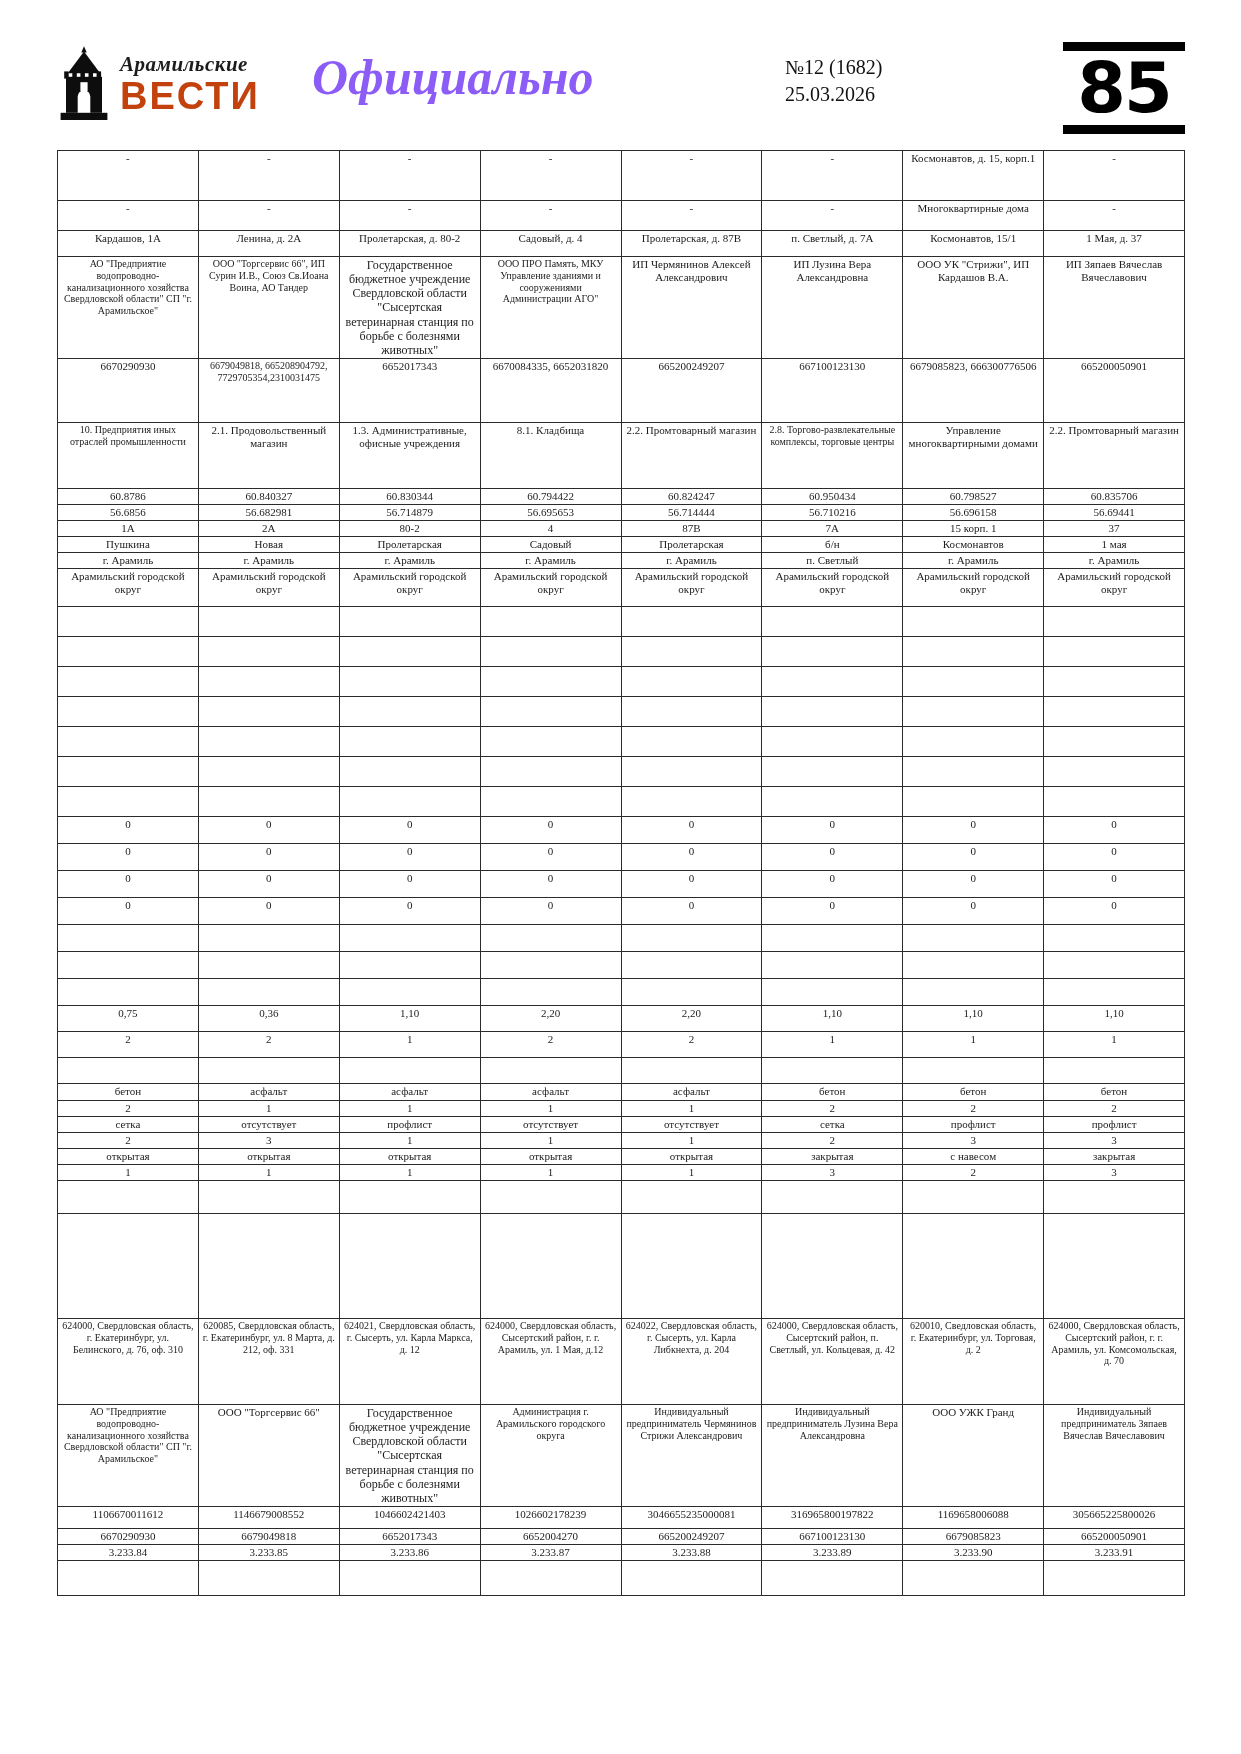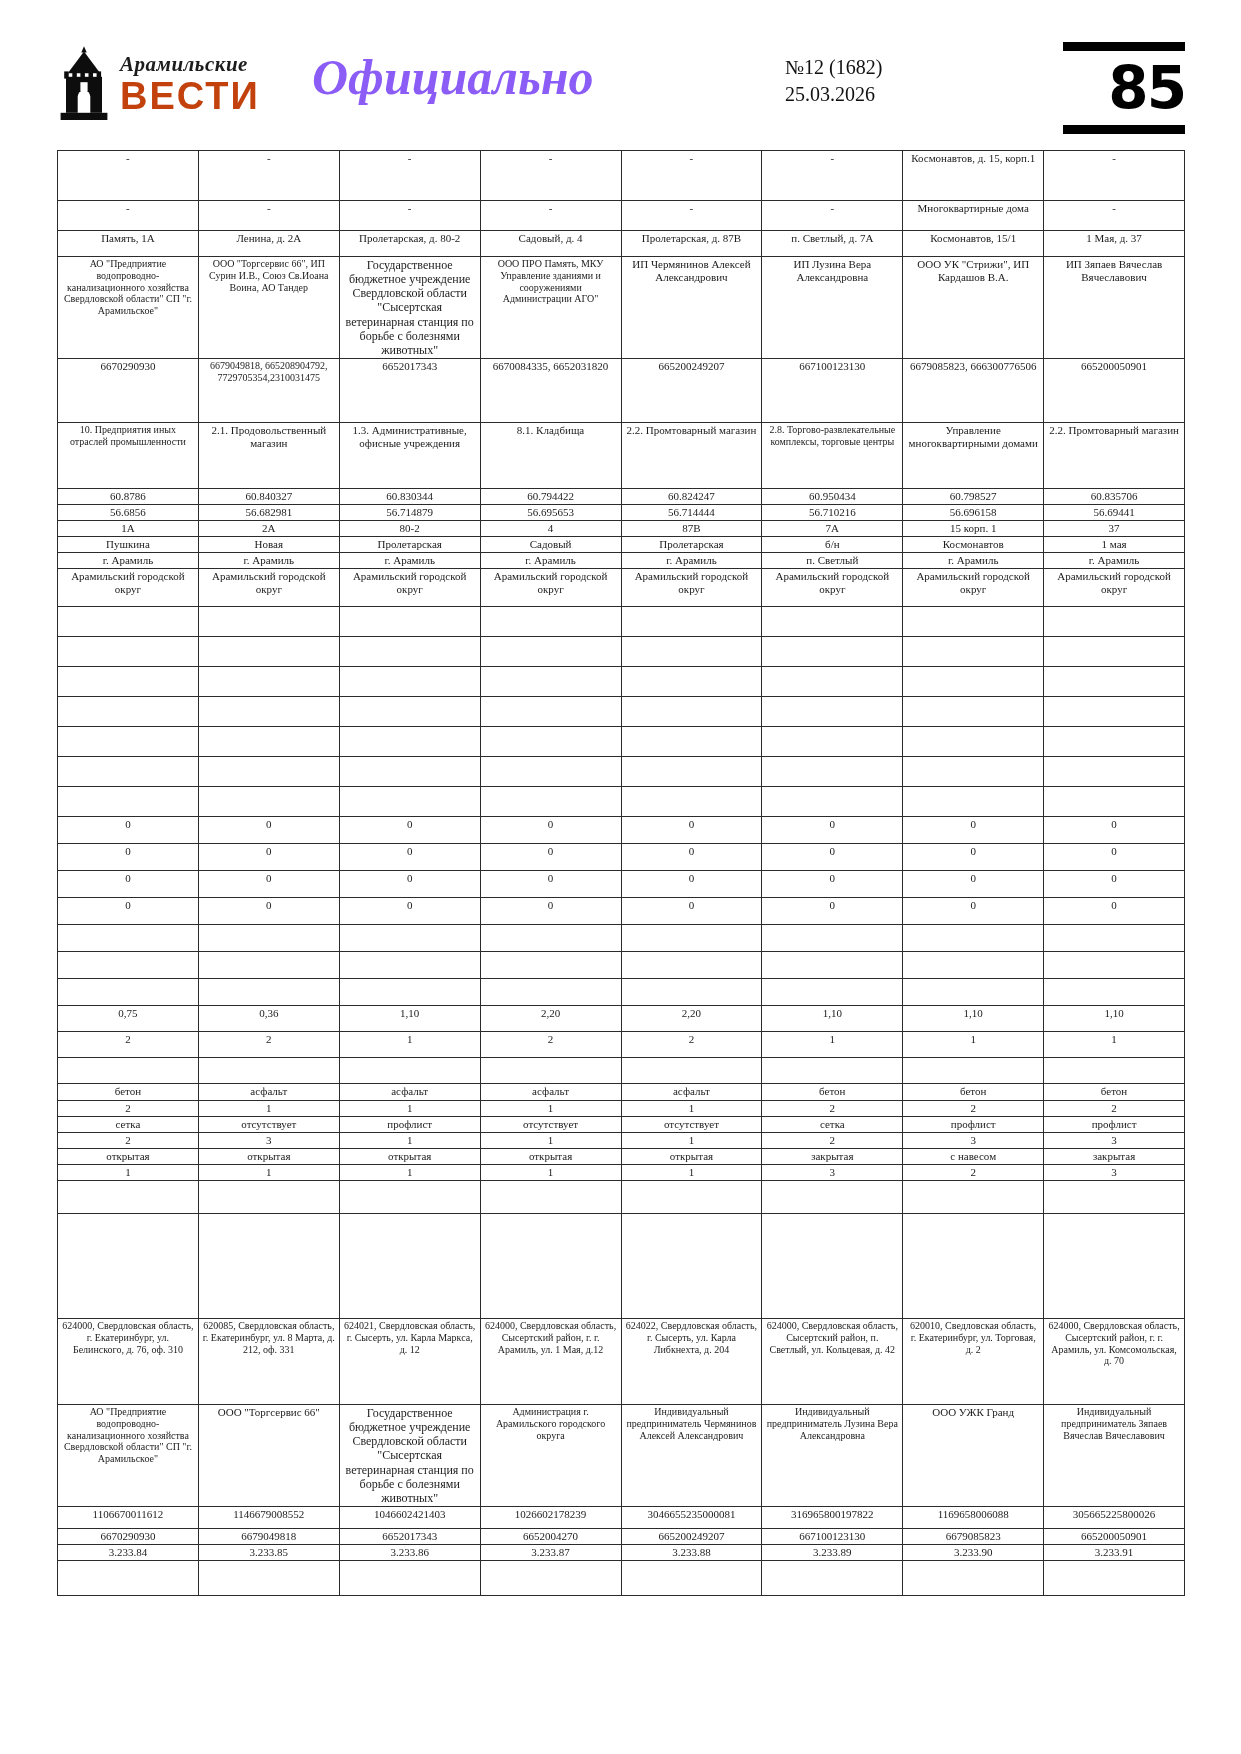--- a/index.html
+++ b/index.html
@@ -39,22 +39,22 @@
   .issue-info {
     position:absolute; left:728px; top:12px;
     font-size:20px; line-height:1.35; color:#111;
     font-family:"Liberation Serif", serif;
   }
 
   .pagenum { position:absolute; right:0; top:0; width:122px; }
   .pagenum .bar { height:9px; background:#000; }
   .pagenum .num {
     font-family:"DejaVu Sans", sans-serif;
-    font-weight:bold; font-size:58px; line-height:74px;
-    text-align:right; letter-spacing:-2px; color:#000;
+    font-weight:bold; font-size:70px; line-height:74px;
+    text-align:center; letter-spacing:-2px; color:#000;
   }
 
   
   .reg-table {
     position:absolute; left:57px; top:150px;
     width:1128px;
     border-collapse:collapse;
     table-layout:fixed;
   }
   .reg-table td {
@@ -131,21 +131,21 @@
           <td>-</td>
           <td>-</td>
           <td>-</td>
           <td>-</td>
           <td>-</td>
           <td>-</td>
           <td>Многоквартирные дома</td>
           <td>-</td>
         </tr>
         <tr style="height: 26px;">
-          <td>Память, 1А</td>
+          <td>Кардашов, 1А</td>
           <td>Ленина, д. 2А</td>
           <td>Пролетарская, д. 80-2</td>
           <td>Садовый, д. 4</td>
           <td>Пролетарская, д. 87В</td>
           <td>п. Светлый, д. 7А</td>
           <td>Космонавтов, 15/1</td>
           <td>1 Мая, д. 37</td>
         </tr>
         <tr style="height: 84px;">
           <td class="s">АО "Предприятие водопроводно-канализационного хозяйства Свердловской области" СП "г. Арамильское"</td>
@@ -495,21 +495,21 @@
           <td class="s">624022, Свердловская область, г. Сысерть, ул. Карла Либкнехта, д. 204</td>
           <td class="s">624000, Свердловская область, Сысертский район, п. Светлый, ул. Кольцевая, д. 42</td>
           <td class="s">620010, Сведловская область, г. Екатеринбург, ул. Торговая, д. 2</td>
           <td class="s">624000, Свердловская область, Сысертский район, г. г. Арамиль, ул. Комсомольская, д. 70</td>
         </tr>
         <tr style="height: 72px;">
           <td class="s">АО "Предприятие водопроводно-канализационного хозяйства Свердловской области" СП "г. Арамильское"</td>
           <td>ООО "Торгсервис 66"</td>
           <td class="xs">Государственное бюджетное учреждение Свердловской области "Сысертская ветеринарная станция по борьбе с болезнями животных"</td>
           <td class="s">Администрация г. Арамильского городского округа</td>
-          <td class="s">Индивидуальный предприниматель Чермянинов Алексей Александрович</td>
+          <td class="s">Индивидуальный предприниматель Чермянинов Стрижи Александрович</td>
           <td class="s">Индивидуальный предприниматель Лузина Вера Александровна</td>
           <td>ООО УЖК Гранд</td>
           <td class="s">Индивидуальный предприниматель Зяпаев Вячеслав Вячеславович</td>
         </tr>
         <tr style="height: 22px;">
           <td>1106670011612</td>
           <td>1146679008552</td>
           <td>1046602421403</td>
           <td>1026602178239</td>
           <td>3046655235000081</td>

